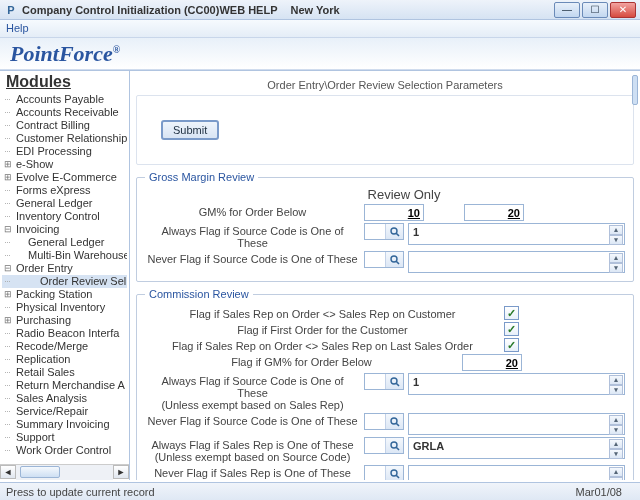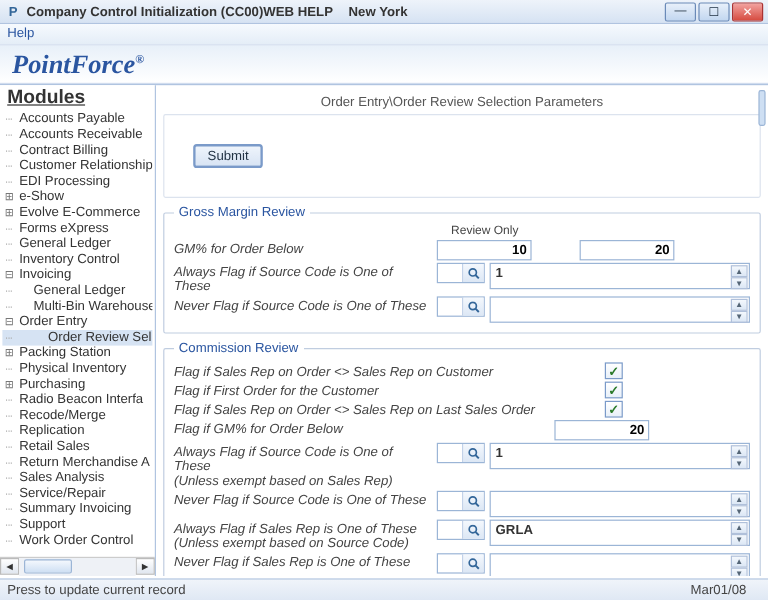--- a/index.html
+++ b/index.html
@@ -32,25 +32,25 @@
 .hscroll .btn { width:16px; height:14px; border:1px solid #bbb; background:linear-gradient(#fff,#e0e6ef); display:flex; align-items:center; justify-content:center; font-size:9px; }
 .hscroll .track { flex:1; background:#eef1f6; position:relative; }
 .hscroll .thumb { position:absolute; left:4px; top:1px; height:12px; width:40px; background:linear-gradient(#f4f8fd,#cedff3); border:1px solid #9bb5d6; border-radius:2px; }
 .content { flex:1; padding: 4px 6px; overflow:hidden; position:relative; }
 .content-title { text-align:center; color:#555; padding:4px; font-size:11px; }
 .panel { border:1px solid #dce3ee; border-radius:2px; padding:24px; margin-bottom:6px; }
 .submitbtn { border:2px solid #7a9ac9; background:linear-gradient(#eef4fb,#d8e4f4); padding:2px 10px; border-radius:3px; color:#234; font-size:11px; }
 fieldset { border:1px solid #c0cde0; border-radius:2px; padding:4px 8px 6px; margin-bottom:6px; }
 legend { color:#2a55a0; font-size:11px; padding:0 4px; }
 .row { display:flex; align-items:flex-start; margin:2px 0; gap:4px; }
-.lbl { text-align:left; width:215px; color:#444; padding-top:2px; font-size:11px;font-style:italic; }
+.lbl { text-align:center; width:215px; color:#444; padding-top:2px; font-size:11px; }
 .inp { width:40px; height:17px; border:1px solid #9bb5d6; background:#fff; text-align:right; padding:1px 3px; font-size:11px; font-weight:bold; }
-.header-inp { width:79px; }
+.header-inp { width:60px;text-decoration:underline; }
 .colhdr { display:flex; gap:4px; padding-left:219px; }
-.colhdr span { display:inline-block; text-align:center; color:#444; font-size:10px; }
+.colhdr span { display:inline-block; text-align:center; color:#444; font-size:13px; }
 .lookup { width:40px; height:17px; border:1px solid #9bb5d6; background:#fff; display:flex; }
 .lookup .lbtn { width:18px; border-left:1px solid #c3d2e8; background:linear-gradient(#f4f8fd,#dce7f5); display:flex; align-items:center; justify-content:center; margin-left:auto; }
 .lookup .lbtn svg { width:10px; height:10px; }
 .txtarea { flex:1; min-height:22px; border:1px solid #9bb5d6; background:#fff; padding:2px 4px; position:relative; font-size:11px; font-weight:bold; }
 .spin { position:absolute; right:1px; top:1px; bottom:1px; width:14px; display:flex; flex-direction:column; }
 .spin div { flex:1; border:1px solid #b0c0da; background:linear-gradient(#f4f8fd,#dce7f5); font-size:7px; display:flex; align-items:center; justify-content:center; color:#567; }
 .chk { width:15px; height:14px; border:1px solid #7a9ac9; background:linear-gradient(#fff,#e8f0f9); display:flex; align-items:center; justify-content:center; color:#2a7a2a; font-weight:bold; font-size:11px; }
 .status { position:absolute; bottom:0; left:0; right:0; height:18px; background:linear-gradient(#f0f4fa,#dfe8f4); border-top:1px solid #b0c4e0; display:flex; align-items:center; padding:0 6px; font-size:11px; color:#444; }
 .status .date { margin-left:auto; padding:0 12px; }
 .content-scroll { position:absolute; right:2px; top:4px; width:6px; height:30px; background:#cedff3; border:1px solid #9bb5d6; border-radius:2px; }

